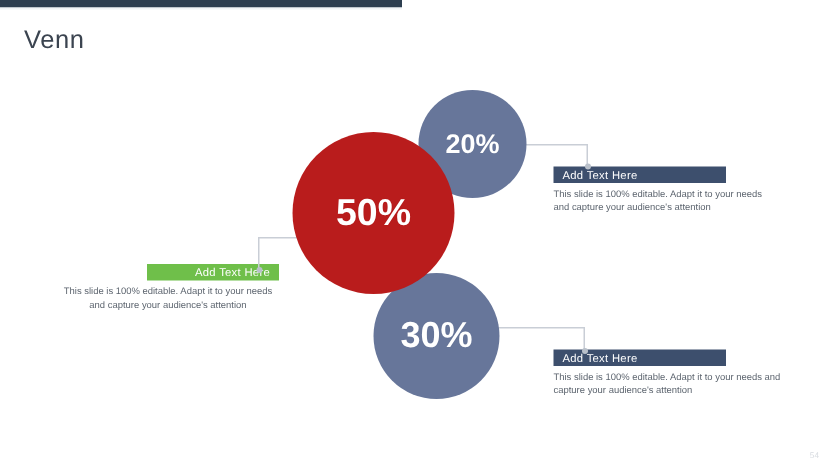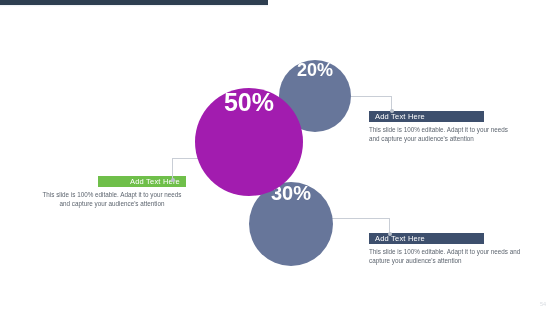--- a/index.html
+++ b/index.html
@@ -28,34 +28,34 @@
   .page-title{
     position:absolute;left:16px;top:17px;
     font-size:17px;color:#3b4450;
     letter-spacing:.4px;font-weight:400;
   }
 
   
   .venn{position:absolute;left:0;top:0;width:560px;height:315px;}
   .circle{
     position:absolute;border-radius:50%;
-    display:flex;justify-content:center;
+    display:flex;align-items:center;justify-content:center;
     color:#ffffff;font-weight:bold;
   }
   .c-green{
     left:195px;top:88px;width:108px;height:108px;
-    background:#a21caf;z-index:3;font-size:25px;
+    background:#b91c1c;z-index:3;font-size:25px;
   }
   .c-blue-top{
     left:279px;top:60px;width:72px;height:72px;
     background:#67769a;z-index:2;font-size:18px;
   }
   .c-blue-bottom{
     left:249px;top:182px;width:84px;height:84px;
-    background:#67769a;z-index:2;font-size:20px;
+    background:#67769a;z-index:2;font-size:24px;
   }
   .pct{position:relative;z-index:5;text-shadow:0 0 1px rgba(0,0,0,.06);}
 
   
   .conn{position:absolute;background:#c9ced6;z-index:1;}
   .dot{
     position:absolute;width:4px;height:4px;border-radius:50%;
     background:#b9c0ca;z-index:2;
   }
 
@@ -109,20 +109,21 @@
   }
 </style>
 </head>
 <body>
 
 <div class="slide">
 
   <div class="top-bar"></div>
   <div class="top-bar-shadow"></div>
 
+  <div class="page-title">Venn</div>
 
   <div class="venn">
 
     <div class="conn conn-tr-h"></div>
     <div class="conn conn-tr-v"></div>
     <div class="dot dot-tr"></div>
 
     <div class="conn conn-br-h"></div>
     <div class="conn conn-br-v"></div>
     <div class="dot dot-br"></div>

